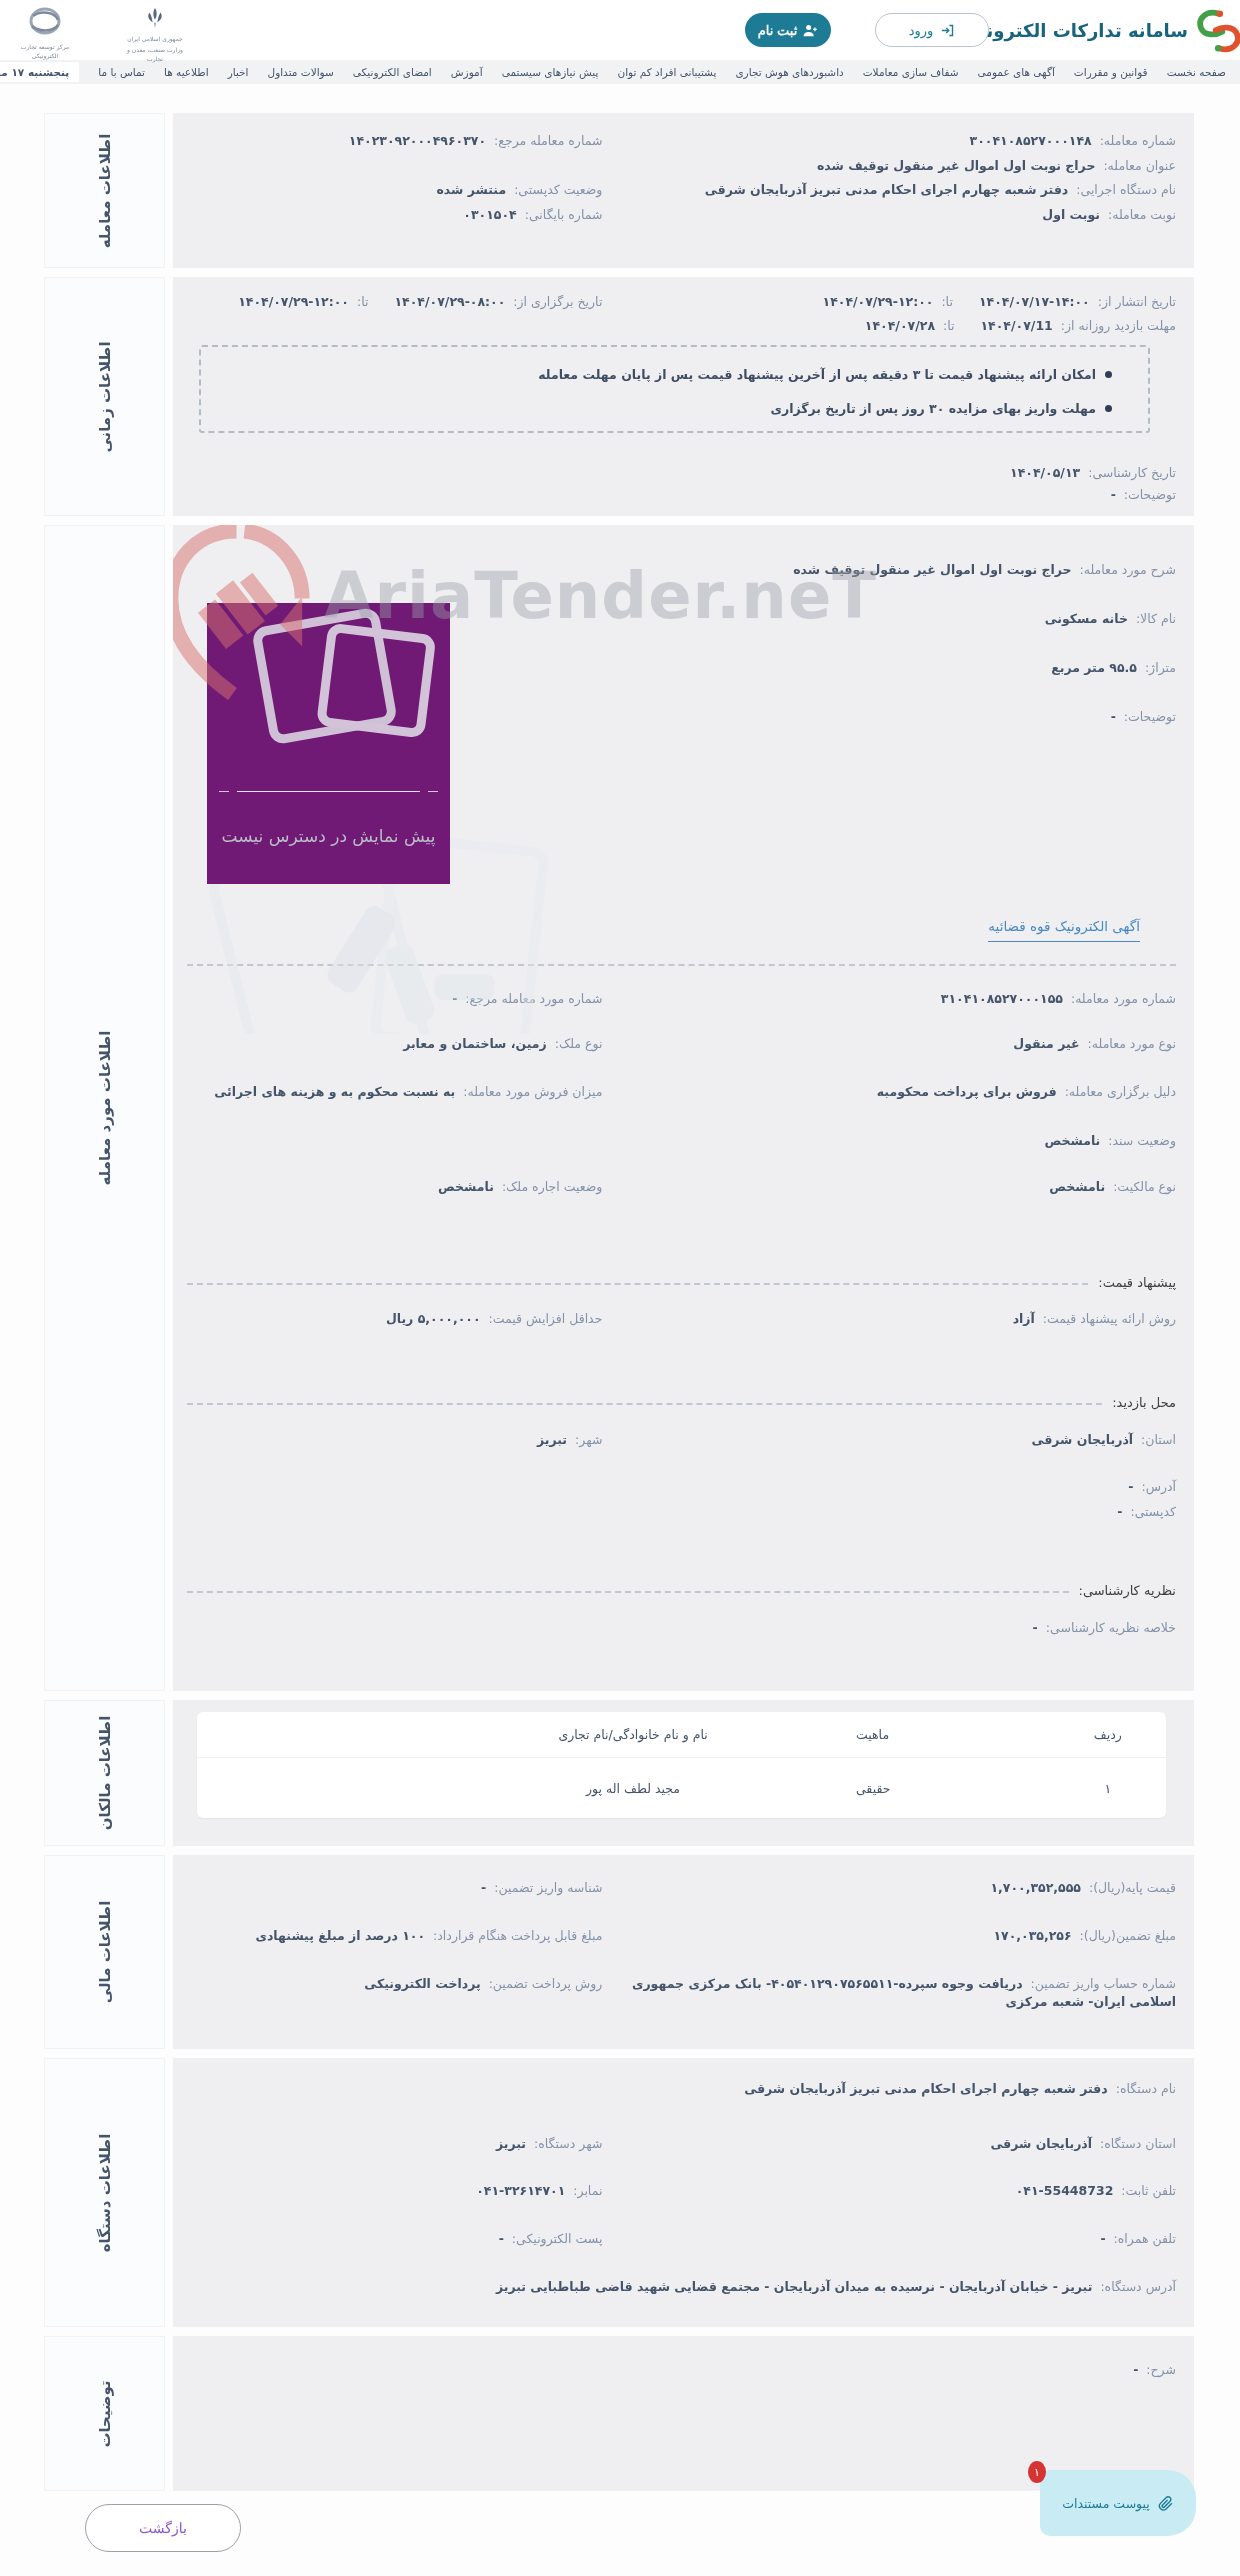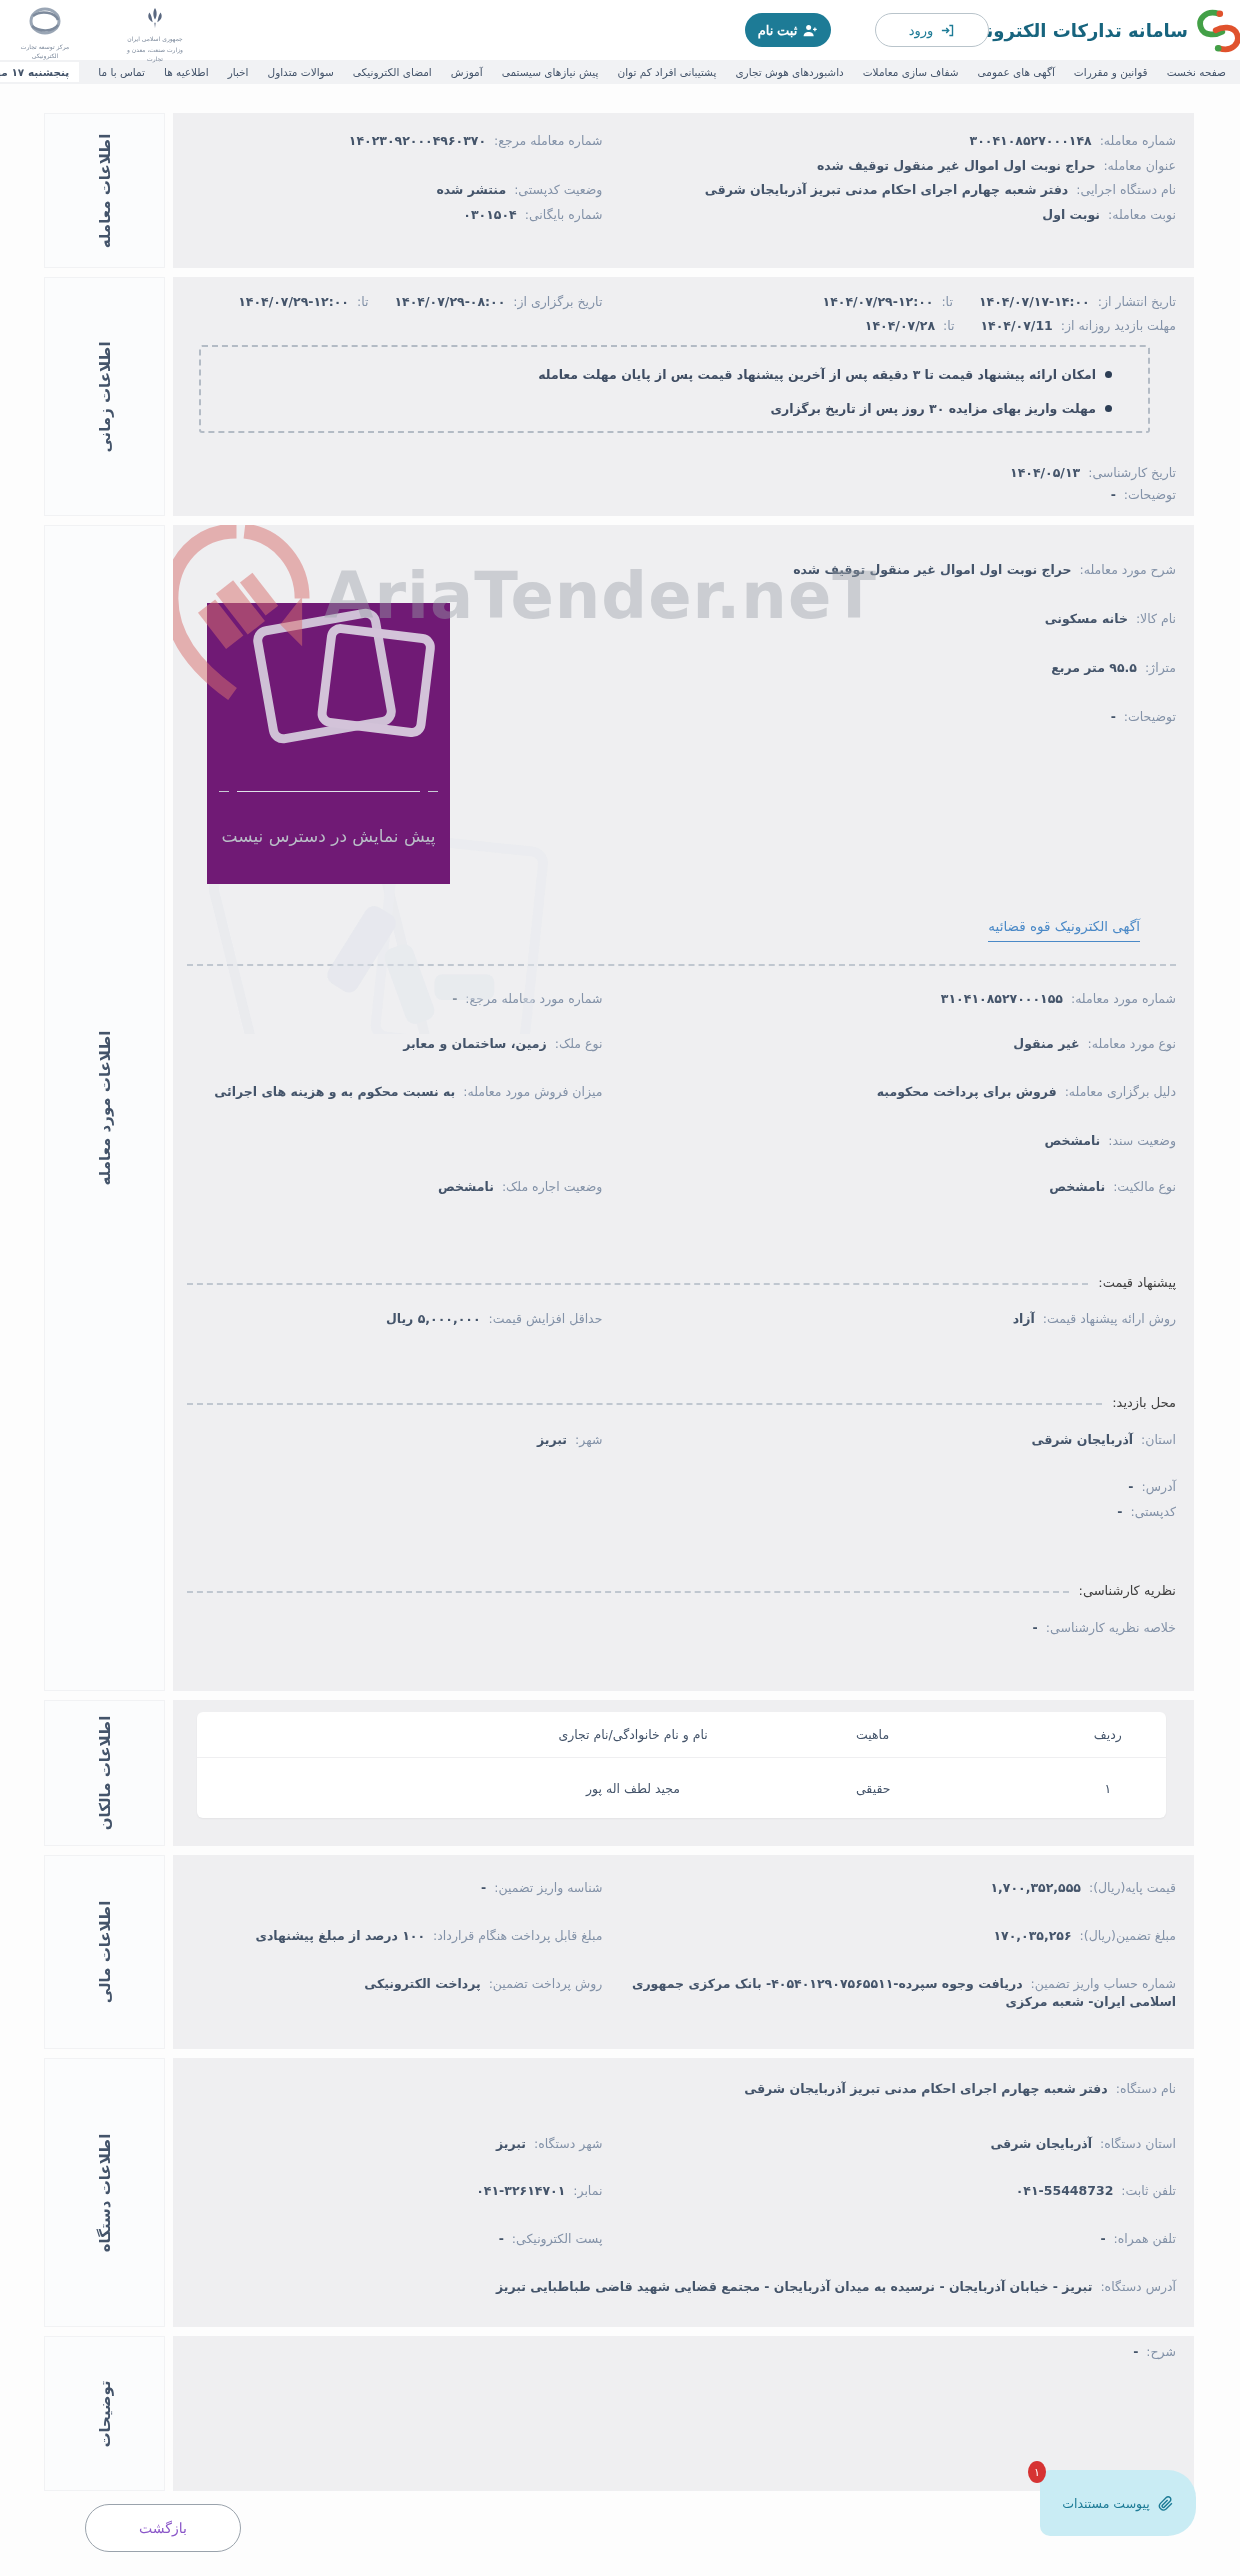--- a/index.html
+++ b/index.html
@@ -424,21 +424,21 @@
         <div class="row">
           <div style="width:100%"><span class="lb">آدرس دستگاه:</span> <span class="vl">تبریز - خیابان آذربایجان - نرسیده به میدان آذربایجان - مجتمع قضایی شهید قاضی طباطبایی تبریز</span></div>
         </div>
       </div>
     </div>
 
     <div class="section" style="height:155px">
       <div class="sec-tab">
           <span>توضیحات</span>
         </div>
-      <div class="sec-body" style="padding-top:7px">
+      <div class="sec-body" style="padding-top:25px">
         <div class="row">
           <div class="cr"><span class="lb">شرح:</span> <span class="vl">-</span></div>
           <div class="cl"></div>
         </div>
       </div>
     </div>
 
   </div>
 
   <button class="btn-back">

